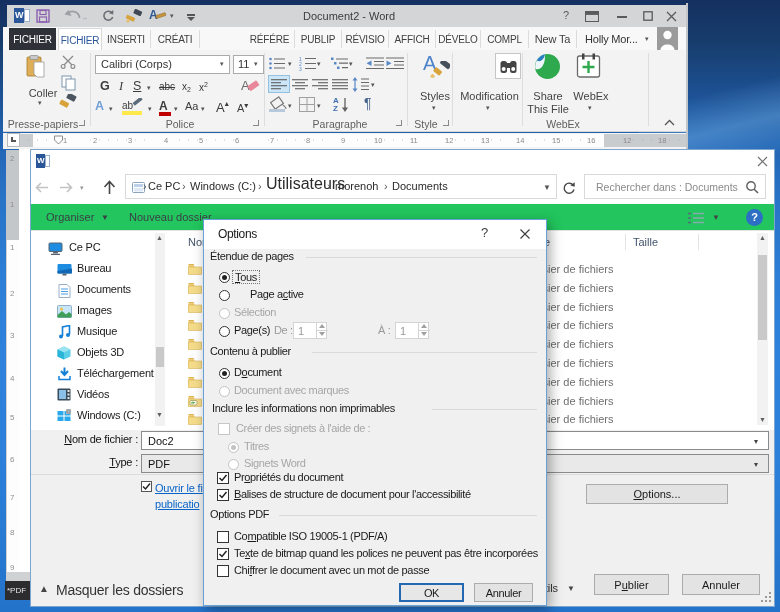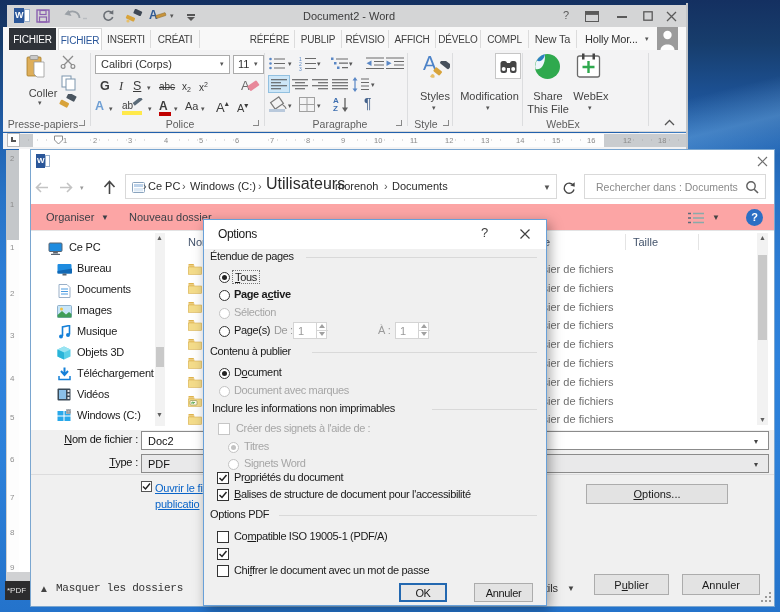--- a/index.html
+++ b/index.html
@@ -389,21 +389,21 @@
     </svg>
     <div class="abs" style="left:553px;top:1px;width:182px;height:25px;background:#fff;border:1px solid #d9d9d9;">
       <div class="t" style="left:11px;top:6px;font-size:10.5px;color:#8a8a8a;">Rechercher dans : Documents</div>
       <svg class="abs" style="left:160px;top:5px;" width="14" height="14" viewBox="0 0 14 14">
         <circle cx="6" cy="6" r="4.2" fill="none" stroke="#5f5f5f" stroke-width="1.4"></circle>
         <path d="M9.2 9.2 L13 13" stroke="#5f5f5f" stroke-width="1.6"></path>
       </svg>
     </div>
   </div>
 
-  <div class="abs" style="left:0;top:54px;width:743px;height:27px;background:#fca5a5;border-bottom:1px solid #e3e3e4;">
+  <div class="abs" style="left:0;top:54px;width:743px;height:27px;background:#22c55e;border-bottom:1px solid #e3e3e4;">
     <div class="t" style="left:15px;top:7px;font-size:11px;color:#3a3f46;">Organiser</div>
     <div class="t" style="left:70px;top:9px;font-size:8px;color:#3a3f46;">▼</div>
     <div class="t" style="left:98px;top:7px;font-size:11px;color:#3a3f46;">Nouveau dossier</div>
     <svg class="abs" style="left:657px;top:8px;" width="16" height="12" viewBox="0 0 16 12">
       <path d="M0 1.5 h3 M0 6 h3 M0 10.5 h3" stroke="#5a6a7a" stroke-width="1.6"></path>
       <path d="M5 1.5 h11 M5 6 h11 M5 10.5 h11" stroke="#8aa" stroke-width="1.3"></path>
     </svg>
     <div class="t" style="left:681px;top:9px;font-size:8px;color:#444;">▼</div>
     <div class="abs" style="left:715px;top:5px;width:17px;height:17px;border-radius:50%;background:#2c6fc4;color:#fff;font-size:11px;font-weight:bold;text-align:center;line-height:17px;">?</div>
   </div>
@@ -555,21 +555,21 @@
   <div class="cb" style="left:110px;top:331px;width:11px;height:11px;border-color:#555;">
     <svg width="9" height="9" viewBox="0 0 9 9" style="position:absolute;left:0px;top:0px;">
         <path d="M1 4.5 L3.5 7 L8 1.5" fill="none" stroke="#222" stroke-width="1.4"></path>
       </svg>
   </div>
   <div class="t" style="left:124px;top:332px;font-size:11px;letter-spacing:-0.2px;color:#0a64c8;text-decoration:underline;">Ouvrir le fi</div>
   <div class="t" style="left:124px;top:348px;font-size:11px;letter-spacing:-0.2px;color:#0a64c8;text-decoration:underline;">publicatio</div>
   <div class="btn" style="left:555px;top:334px;width:142px;height:20px;"><span style="text-decoration:underline;">O</span>ptions...</div>
 
   <div class="t" style="left:8px;top:433px;font-size:10px;color:#444;">▲</div>
-  <div class="t" style="left:25px;top:432px;font-size:11px;letter-spacing:-0.25px;color:#333;font-family:Liberation Mono, monospace;">Masquer les dossiers</div>
+  <div class="t" style="left:25px;top:432px;font-size:14px;letter-spacing:-0.25px;color:#333;">Masquer les dossiers</div>
   <div class="t" style="left:499px;top:432px;font-size:11px;color:#333;">Outils</div>
   <div class="t" style="left:536px;top:434px;font-size:8px;color:#444;">▼</div>
   <div class="btn" style="left:563px;top:424px;width:75px;height:21px;">P<span style="text-decoration:underline;">u</span>blier</div>
   <div class="btn" style="left:651px;top:424px;width:78px;height:21px;">Annuler</div>
   <svg class="abs" style="left:730px;top:442px;" width="11" height="11" viewBox="0 0 11 11">
     <g fill="#9a9a9a">
         <rect x="8" y="0" width="2" height="2"></rect>
         <rect x="8" y="4" width="2" height="2"></rect>
         <rect x="8" y="8" width="2" height="2"></rect>
         <rect x="4" y="4" width="2" height="2"></rect>
@@ -585,21 +585,21 @@
   <div class="t" style="left:277px;top:5px;font-size:13px;color:#404040;">?</div>
   <svg class="abs" style="left:315px;top:8px;" width="12" height="12" viewBox="0 0 12 12">
       <path d="M1.5 1.5 L10.5 10.5 M10.5 1.5 L1.5 10.5" stroke="#404040" stroke-width="1.2"></path>
     </svg>
 
   <div class="t" style="left:6px;top:30px;">Étendue de pages</div>
   <div class="hline" style="left:102px;top:37px;width:231px;"></div>
   <div class="radio sel" style="left:15px;top:52px;"></div>
   <div class="t" style="left:28px;top:50px;border:1px dotted #777;padding:0 2px;"><span style="text-decoration:underline;">T</span>ous</div>
   <div class="radio" style="left:15px;top:70px;"></div>
-  <div class="t" style="left:30px;top:68px;font-weight:bold;">Page a<span style="text-decoration:underline;">c</span>tive</div>
+  <div class="t" style="left:46px;top:68px;">Page a<span style="text-decoration:underline;">c</span>tive</div>
   <div class="radio dis" style="left:15px;top:88px;"></div>
   <div class="t dis-t" style="left:30px;top:86px;">Sélection</div>
   <div class="radio" style="left:15px;top:106px;"></div>
   <div class="t" style="left:30px;top:104px;">Pa<span style="text-decoration:underline;">g</span>e(s)</div>
   <div class="t" style="left:70px;top:104px;color:#9a9a9a;">De&nbsp;:</div>
   <div class="abs" style="left:89px;top:102px;width:34px;height:17px;background:#fff;border:1px solid #d4d4d4;">
     <div class="t" style="left:4px;top:2px;color:#9a9a9a;font-size:11px;">1</div>
     <div class="abs" style="left:22px;top:0;width:11px;height:15px;border-left:1px solid #d4d4d4;">
       <div class="abs" style="left:2px;top:1px;width:0;height:0;border-left:3px solid transparent;border-right:3px solid transparent;border-bottom:4px solid #a0a0a0;"></div>
       <div class="abs" style="left:2px;top:9px;width:0;height:0;border-left:3px solid transparent;border-right:3px solid transparent;border-top:4px solid #a0a0a0;"></div>
@@ -646,17 +646,18 @@
 
   <div class="t" style="left:6px;top:288px;">Options PDF</div>
   <div class="hline" style="left:75px;top:295px;width:258px;"></div>
   <div class="cb" style="left:13px;top:311px;"></div>
   <div class="t" style="left:30px;top:310px;">Co<span style="text-decoration:underline;">m</span>patible ISO 19005-1 (PDF/A)</div>
   <div class="cb" style="left:13px;top:328px;">
       <svg width="10" height="10" viewBox="0 0 10 10" style="position:absolute;left:0;top:0;">
         <path d="M1.5 5 L4 7.5 L8.5 2" fill="none" stroke="#222" stroke-width="1.5"></path>
       </svg>
     </div>
+  <div class="t" style="left:30px;top:327px;">Te<span style="text-decoration:underline;">x</span>te de bitmap quand les polices ne peuvent pas être incorporées</div>
   <div class="cb" style="left:13px;top:345px;"></div>
   <div class="t" style="left:30px;top:344px;">Chi<span style="text-decoration:underline;">f</span>frer le document avec un mot de passe</div>
-  <div class="btn" style="left:195px;top:363px;width:48px;height:19px;border:2px solid #2368b0;background:#e7e7e7;">OK</div>
+  <div class="btn" style="left:195px;top:363px;width:65px;height:19px;border:2px solid #2368b0;background:#e7e7e7;">OK</div>
   <div class="btn" style="left:270px;top:363px;width:59px;height:19px;">Annuler</div>
 </div>
 
 </body></html>

